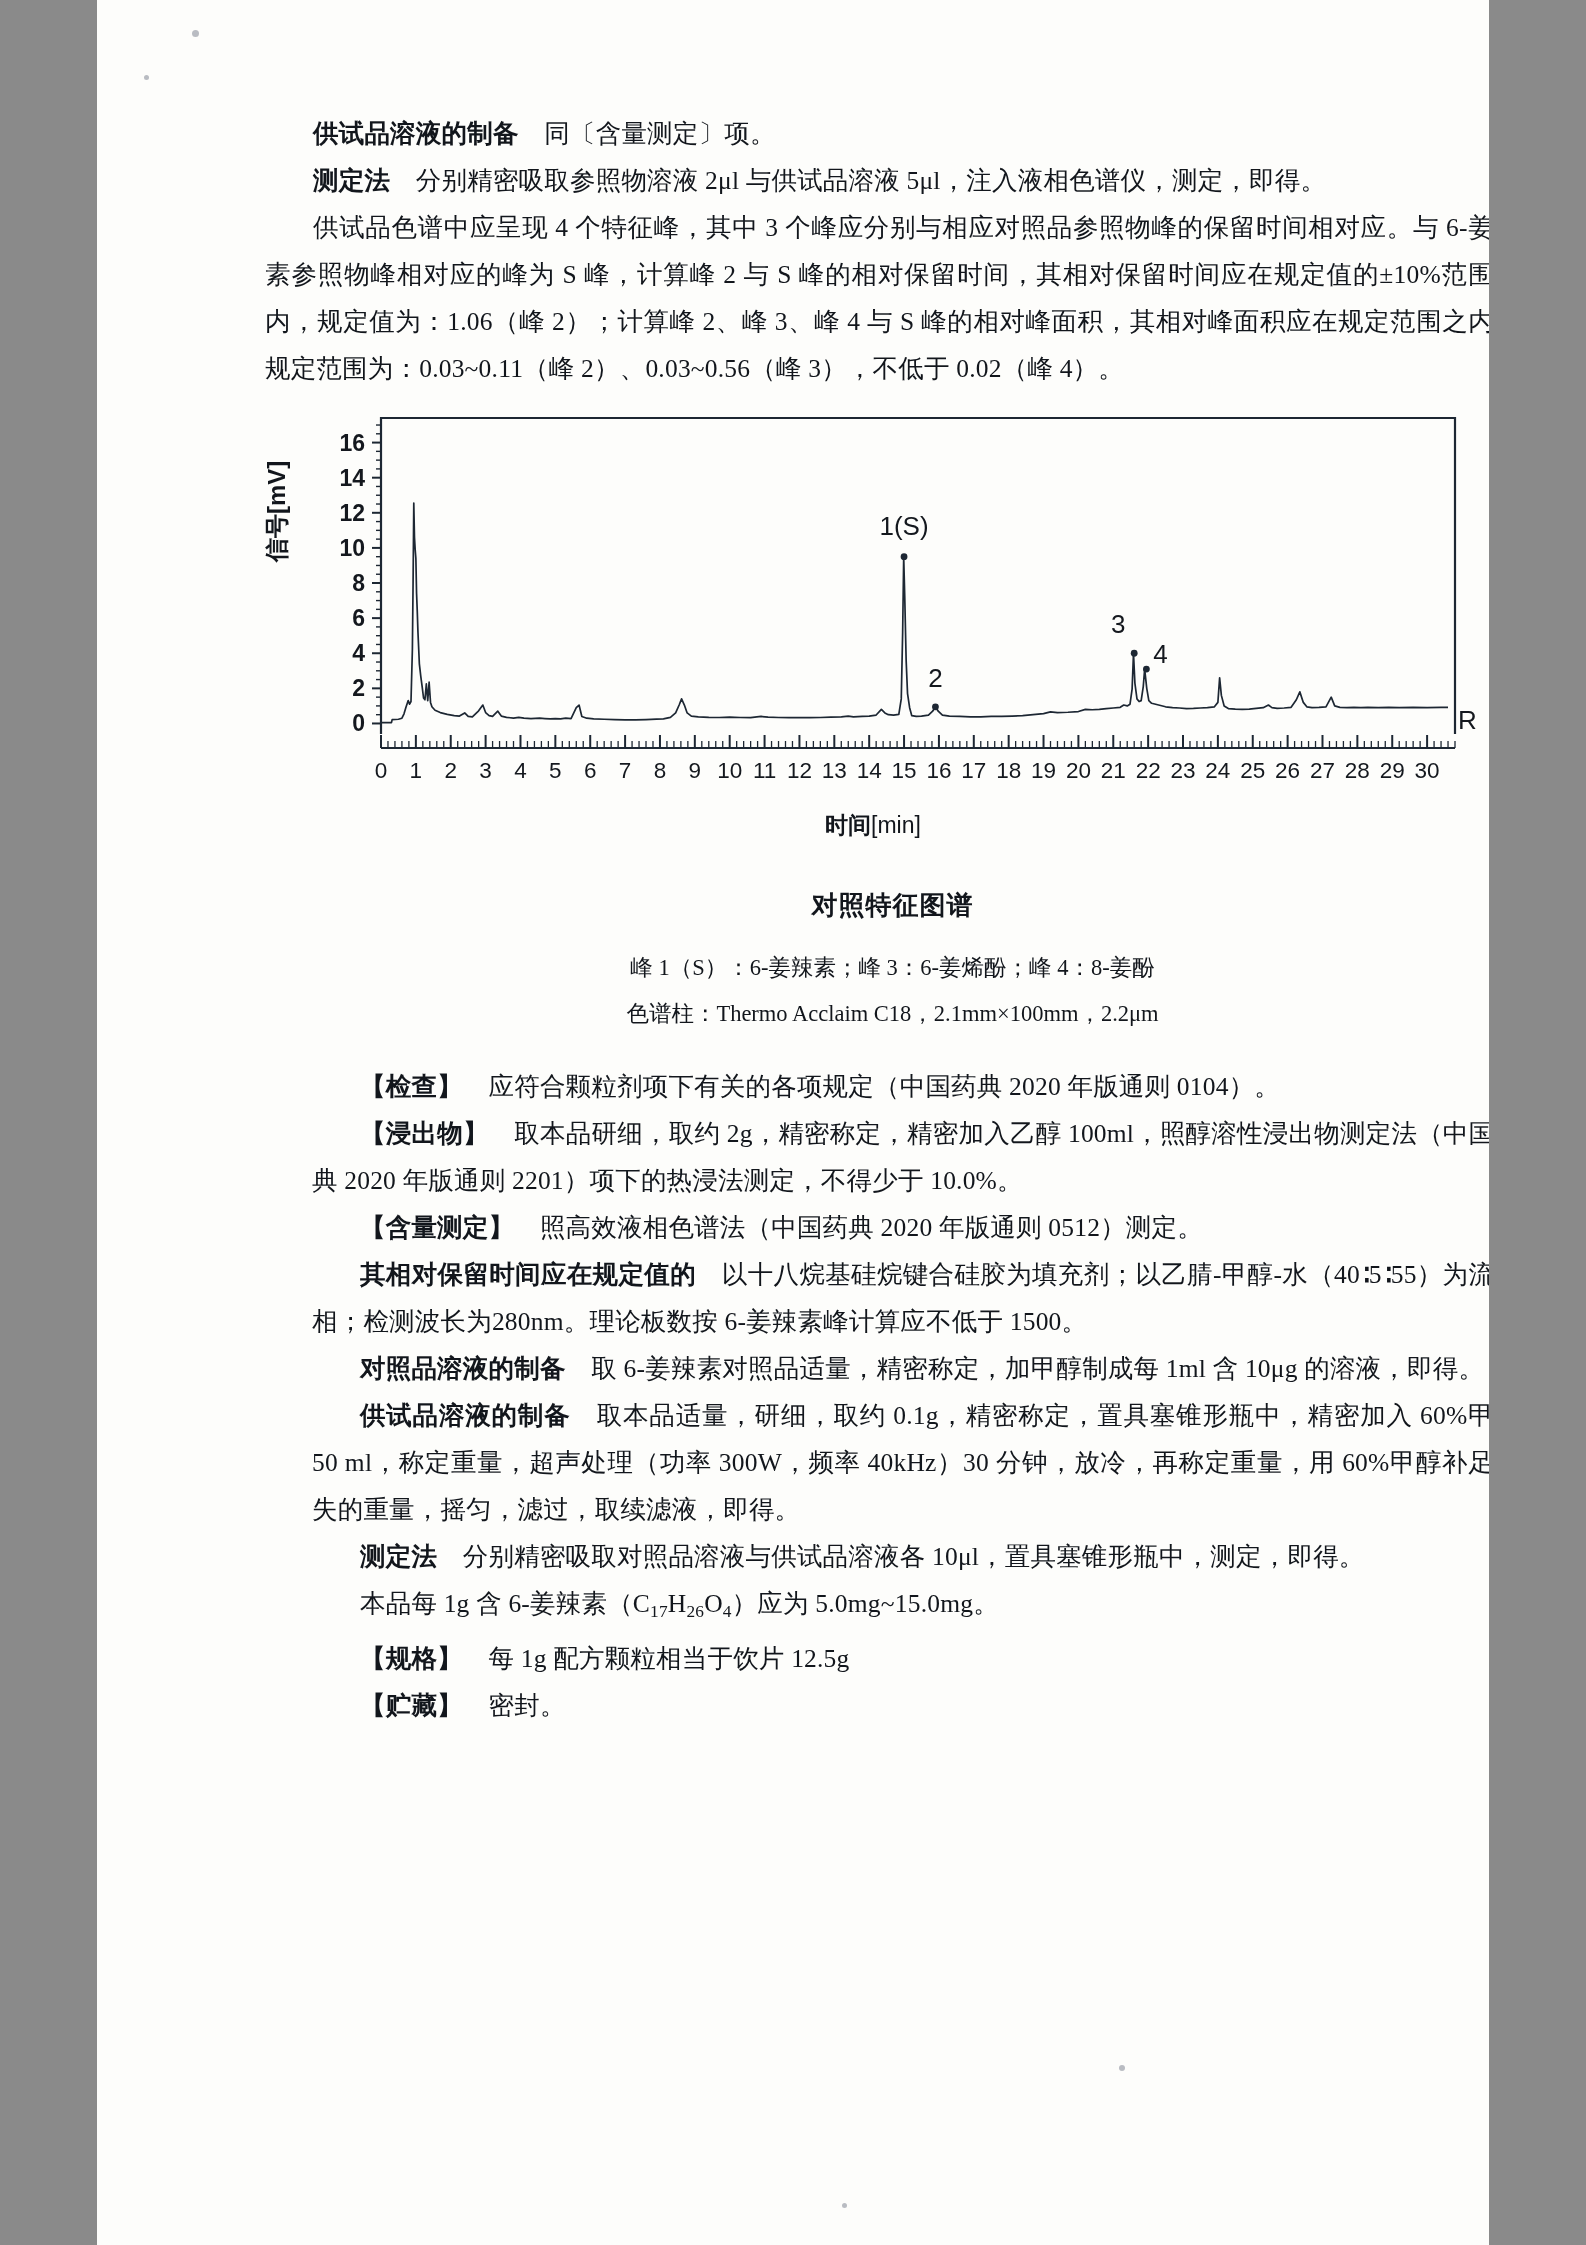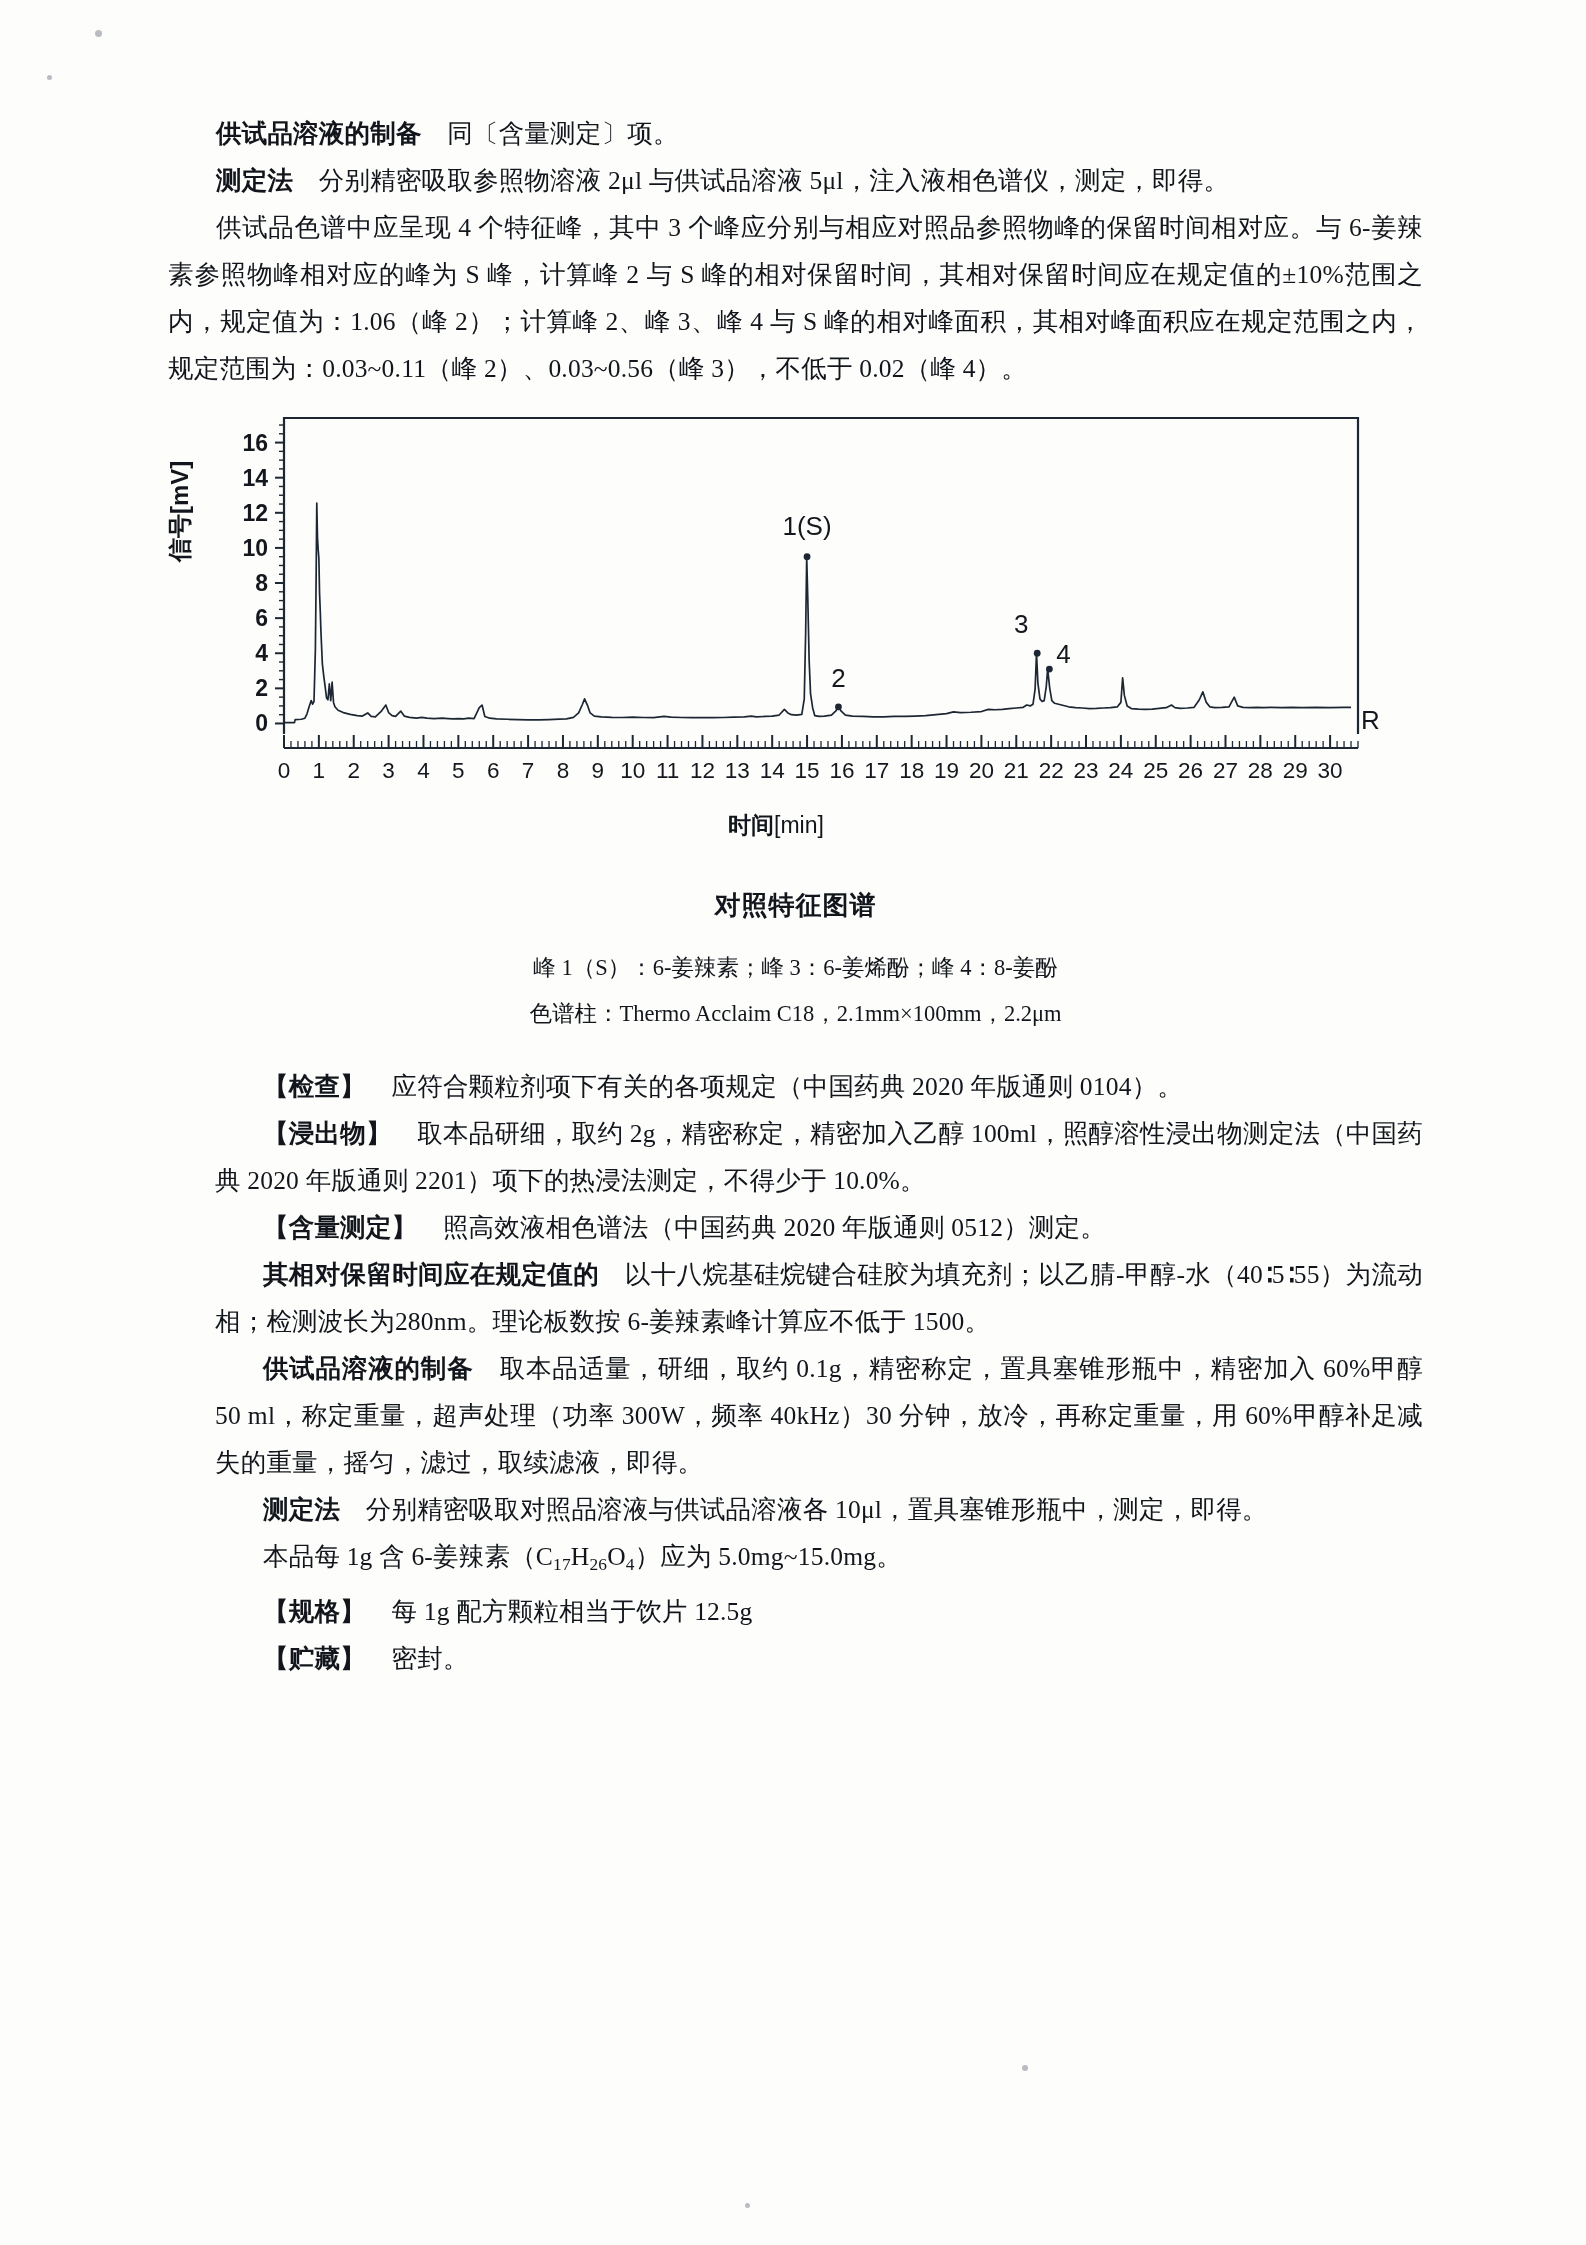--- a/index.html
+++ b/index.html
@@ -1,18 +1,18 @@
 <!DOCTYPE html>
 <html><head>
 <meta charset="utf-8">
 <title>中药配方颗粒质量标准页</title>
 <style>
   html,body{margin:0;padding:0;background:#8a8a8a;}
   .page{
-    width:1586px;height:2245px;margin:0 auto;background:#fdfdfb;
+    width:1392px;height:2245px;margin:0 auto;background:#fdfdfb;
     position:relative;overflow:hidden;
     font-family:"Liberation Serif","DejaVu Serif",serif;
     color:#12161c;
   }
   
   .speck{position:absolute;background:#b9bcc2;border-radius:50%;}
   .content{position:absolute;left:168px;top:110px;width:1255px;}
 
   p.para{
     margin:0 0 0 0;
@@ -333,20 +333,21 @@
     <div class="tail">
 
       <p class="para indent sec"><span class="b">【检查】</span><span>　应符合颗粒剂项下有关的各项规定（中国药典 2020 年版通则 0104）。</span></p>
 
       <p class="para indent sec"><span class="b">【浸出物】</span><span>　取本品研细，取约 2g，精密称定，精密加入乙醇 100ml，照醇溶性浸出物测定法（中国药典 2020 年版通则 2201）项下的热浸法测定，不得少于 10.0%。</span></p>
 
       <p class="para indent sec"><span class="b">【含量测定】</span><span>　照高效液相色谱法（中国药典 2020 年版通则 0512）测定。</span></p>
 
       <p class="para indent sec"><span class="b">其相对保留时间应在规定值的</span><span>　以十八烷基硅烷键合硅胶为填充剂；以乙腈-甲醇-水（40∶5∶55）为流动相；检测波长为280nm。理论板数按 6-姜辣素峰计算应不低于 1500。</span></p>
 
+      <p class="para indent sec"><span class="b">对照品溶液的制备</span><span>　取 6-姜辣素对照品适量，精密称定，加甲醇制成每 1ml 含 10μg 的溶液，即得。</span></p>
 
       <p class="para indent sec"><span class="b">供试品溶液的制备</span><span>　取本品适量，研细，取约 0.1g，精密称定，置具塞锥形瓶中，精密加入 60%甲醇 50 ml，称定重量，超声处理（功率 300W，频率 40kHz）30 分钟，放冷，再称定重量，用 60%甲醇补足减失的重量，摇匀，滤过，取续滤液，即得。</span></p>
 
       <p class="para indent sec"><span class="b">测定法</span><span>　分别精密吸取对照品溶液与供试品溶液各 10μl，置具塞锥形瓶中，测定，即得。</span></p>
 
       <p class="para indent sec"><span>本品每 1g 含 6-姜辣素（C</span><sub>17</sub><span>H</span><sub>26</sub><span>O</span><sub>4</sub><span>）应为 5.0mg~15.0mg。</span></p>
 
       <p class="para indent sec"><span class="b">【规格】</span><span>　每 1g 配方颗粒相当于饮片 12.5g</span></p>
 
       <p class="para indent sec"><span class="b">【贮藏】</span><span>　密封。</span></p>

